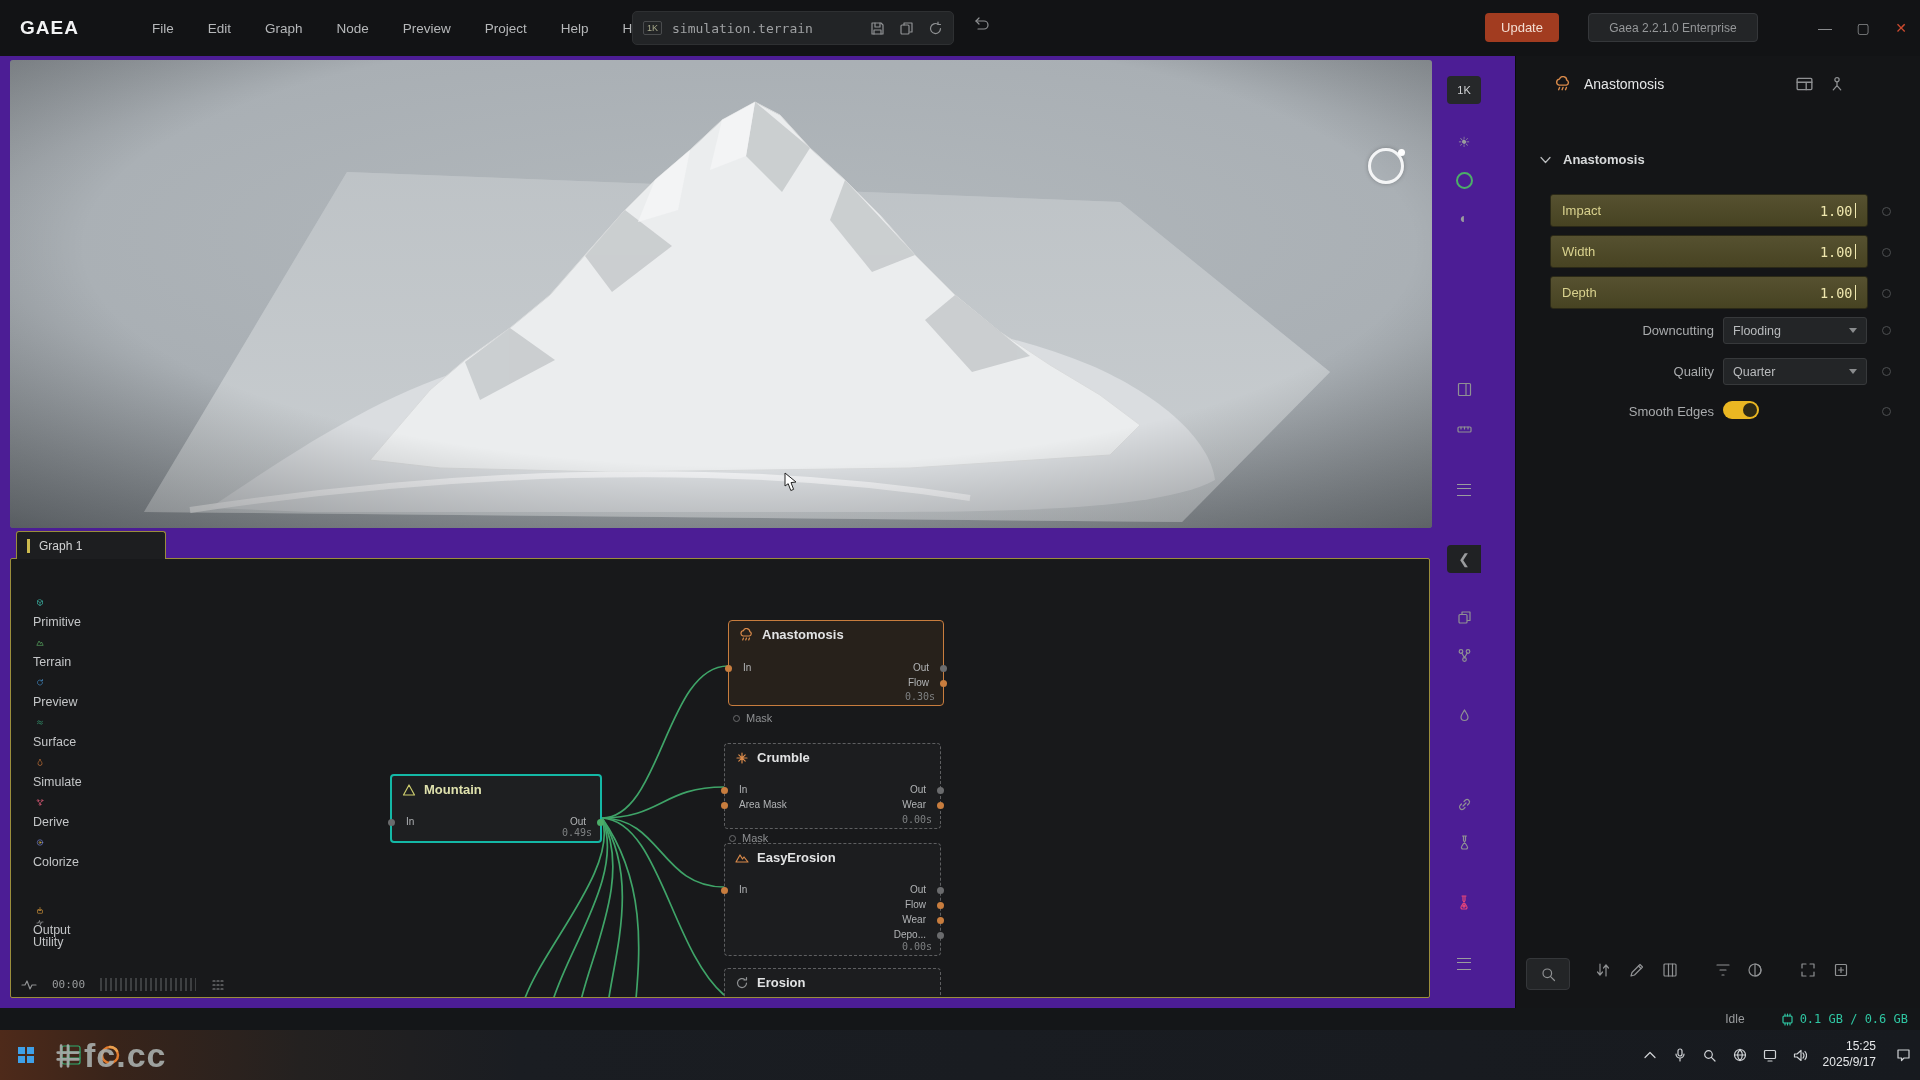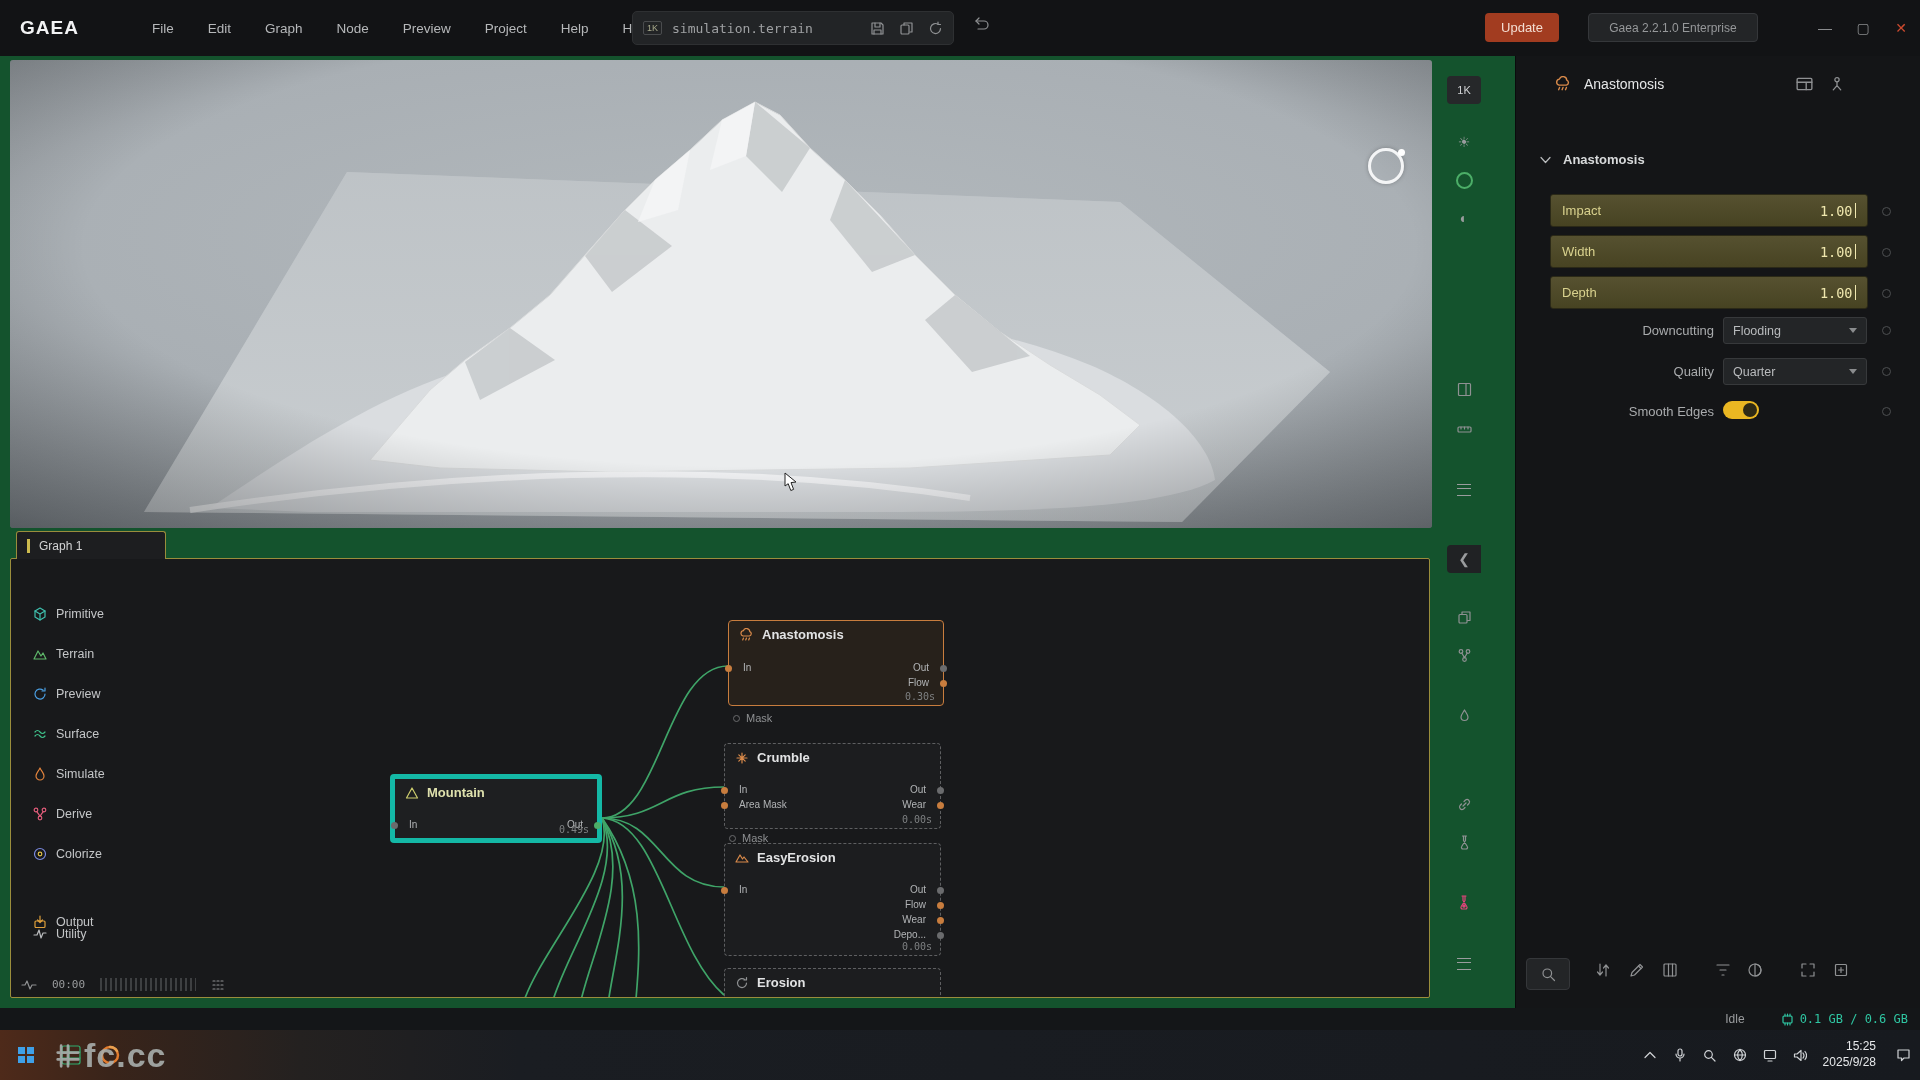--- a/index.html
+++ b/index.html
@@ -1,16 +1,16 @@
 <!DOCTYPE html>
 <html><head>
 <meta charset="utf-8">
 <style>
   html,body{margin:0;padding:0;background:#000;}
-  #app{position:relative;width:1920px;height:1080px;background:#14532d;font-family:"Liberation Sans",sans-serif;overflow:hidden;color:#c8cacc;-webkit-font-smoothing:antialiased;}
+  #app{position:relative;width:1920px;height:1080px;background:#4c1d95;font-family:"Liberation Sans",sans-serif;overflow:hidden;color:#c8cacc;-webkit-font-smoothing:antialiased;}
   .abs{position:absolute;}
   svg.ic{display:block;}
   svg.ic path,svg.ic circle,svg.ic rect,svg.ic line,svg.ic polyline{fill:none;stroke:#8f9193;stroke-width:1.2;stroke-linecap:round;stroke-linejoin:round;}
   svg.ic.orange path,svg.ic.orange circle{stroke:#d98a4a;}
   
   .titlebar{position:absolute;left:0;top:0;width:1920px;height:56px;background:#121315;display:flex;align-items:center;}
   .logo{font-size:19px;font-weight:700;letter-spacing:1px;color:#f2f3f4;margin-left:20px;}
   .menus{display:flex;margin-left:56px;}
   .menu-item{font-size:13.5px;color:#b6b8ba;padding:8px 17px;cursor:default;}
   .filebox{position:absolute;left:632px;top:11px;width:322px;height:34px;background:#222426;border:1px solid #2e3032;border-radius:5px;display:flex;align-items:center;padding:0 10px;box-sizing:border-box;}
@@ -32,24 +32,24 @@
   .strip-btn{position:absolute;width:34px;height:28px;display:flex;align-items:center;justify-content:center;color:#9a9c9e;font-size:14px;}
   .ring-green{width:13px;height:13px;border-radius:50%;border:2.5px solid #4cae68;}
   .hamb{width:14px;height:10px;border-top:1.6px solid #9a9c9e;border-bottom:1.6px solid #9a9c9e;position:relative;}
   .hamb::after{content:"";position:absolute;left:0;top:3.2px;width:100%;border-top:1.6px solid #9a9c9e;}
   
   .graph{position:absolute;left:10px;top:531px;width:1420px;height:467px;}
   .gtab{position:absolute;left:6px;top:0;width:150px;height:28px;background:#1d1e20;border:1px solid #9a8d3c;border-bottom:none;border-radius:3px 3px 0 0;display:flex;align-items:center;gap:9px;padding:0 10px;box-sizing:border-box;z-index:3;}
   .gtab .bar{width:3px;height:14px;background:#cdbb4e;}
   .gtab .lbl{font-size:12px;color:#d2d3d4;}
   .gbox{position:absolute;left:0;top:27px;right:0;bottom:0;background:#18191b;border:1px solid #9a8d3c;border-radius:2px;overflow:hidden;}
-  .cat{position:absolute;left:14px;width:112px;height:30px;display:flex;align-items:center;gap:9px;padding-left:8px;border-radius:4px;}
+  .cat{position:absolute;left:14px;width:112px;height:30px;display:flex;align-items:flex-start;gap:9px;padding-left:8px;border-radius:4px;flex-direction:column;}
   .cat span{font-size:12.5px;color:#c4c6c8;}
   .wires{position:absolute;left:0;top:0;z-index:1;}
-  .node{position:absolute;background:rgba(31,32,34,.97);border:5px solid #14b8a6;border-radius:4px;z-index:2;box-sizing:border-box;}
+  .node{position:absolute;background:rgba(31,32,34,.97);border:2px solid #14b8a6;border-radius:4px;z-index:2;box-sizing:border-box;}
   .node.sel{border:1px solid #c87d3e;background:rgba(40,34,28,.97);}
   .node.dashed{border:1px dashed #5e5f61;background:rgba(29,30,32,.94);}
   .nhead{display:flex;align-items:center;gap:8px;padding:6px 10px 2px;}
   .ntitle{font-size:13px;font-weight:700;color:#e2e3e4;}
   .plab{position:absolute;font-size:10px;color:#b2b4b6;white-space:nowrap;}
   .plab.R{text-align:right;}
   .pd{position:absolute;width:7px;height:7px;border-radius:50%;background:#6a6b6d;z-index:3;}
   .pd.green{background:#4cae68;}
   .pd.orange{background:#c87d3e;}
   .pd.ring{background:none;border:1.5px solid #6a6b6d;width:5px;height:5px;}
@@ -614,21 +614,21 @@
           </svg>
       </div>
       <div class="tray-ic">
         <svg class="ic" width="14" height="13" viewBox="0 0 14 13">
             <path d="M1.5 5h2.5L8 1.5v10L4 8H1.5z" style="stroke:#d0d3d6"></path>
             <path d="M10 4a4 4 0 0 1 0 5M12 2.5a6.5 6.5 0 0 1 0 8" style="stroke:#d0d3d6"></path>
           </svg>
       </div>
       <div class="clock">
         <div>15:25</div>
-        <div>2025/9/28</div>
+        <div>2025/9/17</div>
       </div>
       <div class="tray-ic" style="width:34px;">
         <svg class="ic" width="15" height="14" viewBox="0 0 15 14">
             <path d="M2 2h11v8H8l-2.5 2.5V10H2z" style="stroke:#d0d3d6"></path>
           </svg>
       </div>
     </div>
   </div>
 
   <div class="watermark">

